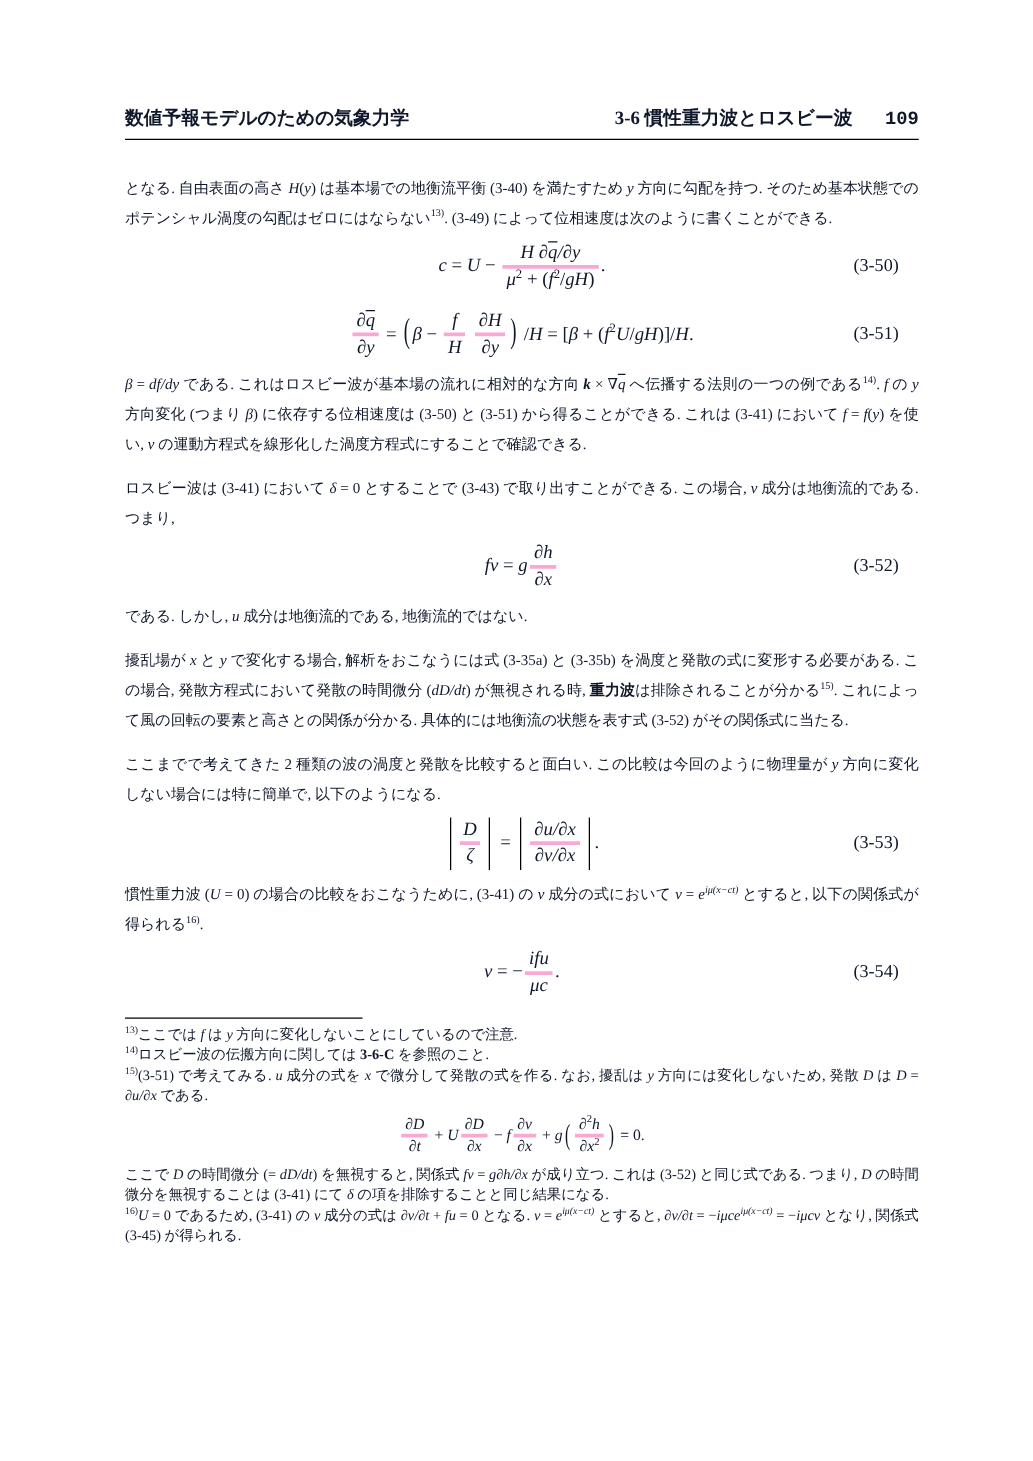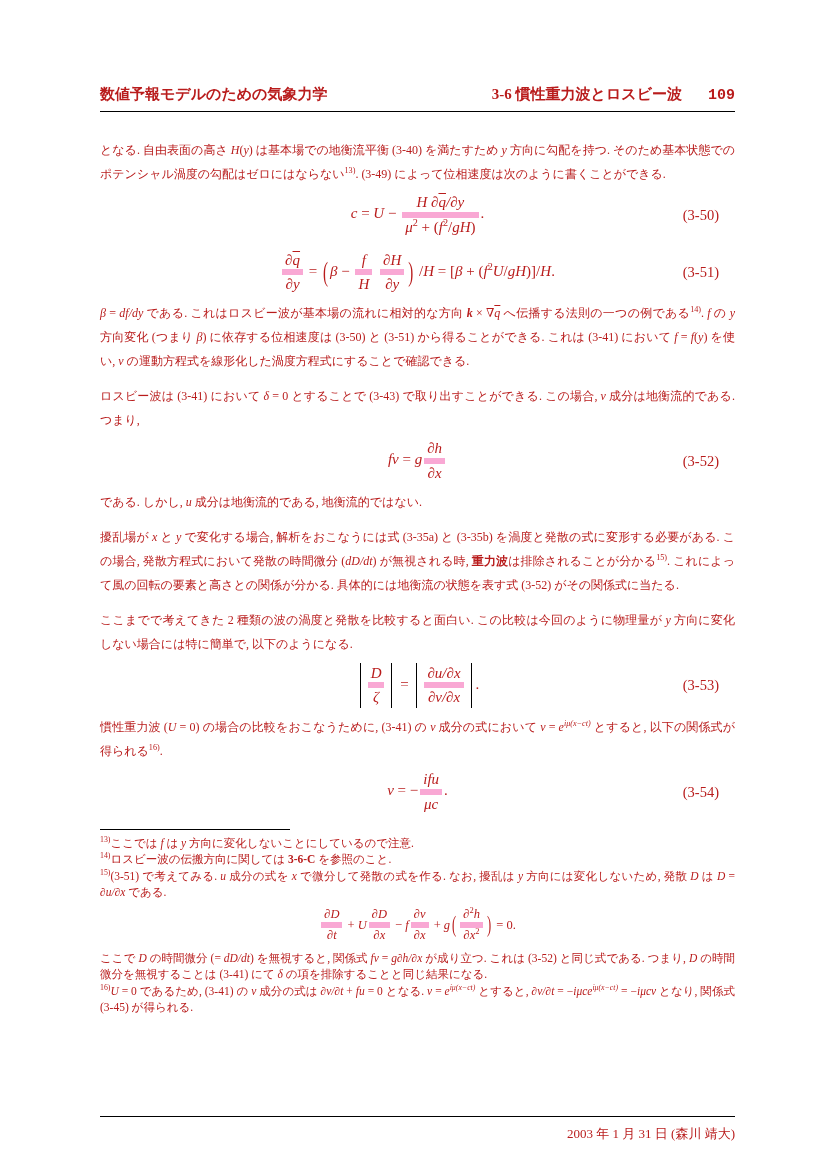--- a/index.html
+++ b/index.html
@@ -2,41 +2,41 @@
 <html><head>
 <meta charset="utf-8">
 <style>
   html,body { margin:0; padding:0; background:#ffffff; }
   .page {
     position:relative;
     width:826px; height:1169px;
     box-sizing:border-box;
     padding:85px 91px 26px 100px;
     background:#ffffff;
-    color:#b91c1c;
+    color:#0f172a;
     font-family:"Liberation Serif","DejaVu Serif",serif;
     display:flex; flex-direction:column;
     overflow:hidden;
   }
   
   .header { display:flex; justify-content:space-between; align-items:baseline;
             font-weight:bold; font-size:15px; white-space:nowrap; }
   .pageno { margin-left:26px;font-family:Liberation Mono, monospace; }
   .header-rule { border-top:1.6px solid #000; margin-top:7px; margin-bottom:26px; }
   
   .para { font-size:12px; line-height:24px; text-align:justify; }
   .gap { margin-top:11px; }
   
   .eq-row { position:relative; text-align:center; margin:7px 0; font-size:15px; }
   .eq-body { display:inline-block; vertical-align:middle; }
   .eq-label { position:absolute; right:16px; top:50%; transform:translateY(-50%);
               font-size:14.5px; font-style:normal; }
   .frac { display:inline-block; vertical-align:middle; text-align:center; margin:0 2px; }
   .frac .num, .frac .den { display:block; padding:0 3px; line-height:1.25; }
-  .frac .den { border-top:6px solid #f9a8d4; }
+  .frac .den { border-top:3px solid #f9a8d4; }
   .seg-i  { font-style:italic; }
   .seg-b  { font-weight:bold; }
   .seg-bi { font-weight:bold; font-style:italic; }
   .seg-sup{ vertical-align:super; font-size:68%; line-height:0; }
   .seg-bar{ font-style:italic; text-decoration:overline; }
   .seg-bigp{ display:inline-block; vertical-align:middle; transform:scaleY(1.85);
              margin:0 2px; }
   .abs { display:inline-block; vertical-align:middle;
          border-left:1.2px solid #000; border-right:1.2px solid #000;
          padding:1px 5px; margin:0 4px; }
@@ -108,18 +108,14 @@
     <div class="fn"><span class="seg-sup">13)</span><span>ここでは </span><span class="seg-i">f</span><span> は </span><span class="seg-i">y</span><span> 方向に変化しないことにしているので注意.</span></div>
     <div class="fn"><span class="seg-sup">14)</span><span>ロスビー波の伝搬方向に関しては </span><span class="seg-b">3-6-C</span><span> を参照のこと.</span></div>
     <div class="fn"><span class="seg-sup">15)</span><span>(3-51) で考えてみる. </span><span class="seg-i">u</span><span> 成分の式を </span><span class="seg-i">x</span><span> で微分して発散の式を作る. なお, 擾乱は </span><span class="seg-i">y</span><span> 方向には変化しないため, 発散 </span><span class="seg-i">D</span><span> は </span><span class="seg-i">D</span><span> = </span><span class="seg-i">∂u/∂x</span><span> である.</span></div>
     <div class="eq-row fn-eq">
       <span class="eq-body"><span class="frac"><span class="num"><span class="seg-i">∂D</span></span><span class="den"><span class="seg-i">∂t</span></span></span><span> + </span><span class="seg-i">U</span><span class="frac"><span class="num"><span class="seg-i">∂D</span></span><span class="den"><span class="seg-i">∂x</span></span></span><span> − </span><span class="seg-i">f</span><span class="frac"><span class="num"><span class="seg-i">∂v</span></span><span class="den"><span class="seg-i">∂x</span></span></span><span> + </span><span class="seg-i">g</span><span class="seg-bigp">(</span><span class="frac"><span class="num"><span class="seg-i">∂</span><span class="seg-sup">2</span><span class="seg-i">h</span></span><span class="den"><span class="seg-i">∂x</span><span class="seg-sup">2</span></span></span><span class="seg-bigp">)</span><span> = 0.</span></span>
     </div>
     <div class="fn"><span>ここで </span><span class="seg-i">D</span><span> の時間微分 (= </span><span class="seg-i">dD/dt</span><span>) を無視すると, 関係式 </span><span class="seg-i">fv</span><span> = </span><span class="seg-i">g∂h/∂x</span><span> が成り立つ. これは (3-52) と同じ式である. つまり, </span><span class="seg-i">D</span><span> の時間微分を無視することは (3-41) にて </span><span class="seg-i">δ</span><span> の項を排除することと同じ結果になる.</span></div>
     <div class="fn"><span class="seg-sup">16)</span><span class="seg-i">U</span><span> = 0 であるため, (3-41) の </span><span class="seg-i">v</span><span> 成分の式は </span><span class="seg-i">∂v/∂t</span><span> + </span><span class="seg-i">fu</span><span> = 0 となる. </span><span class="seg-i">v</span><span> = </span><span class="seg-i">e</span><span class="seg-sup seg-i">iμ(x−ct)</span><span> とすると, </span><span class="seg-i">∂v/∂t</span><span> = −</span><span class="seg-i">iμce</span><span class="seg-sup seg-i">iμ(x−ct)</span><span> = −</span><span class="seg-i">iμcv</span><span> となり, 関係式 (3-45) が得られる.</span></div>
   </div>
 
-  <div class="footer">
-    <div class="footer-rule"></div>
-    <div class="footer-date">2003 年 1 月 31 日 (森川 靖大)</div>
-  </div>
 
 </div>
 
 </body></html>

